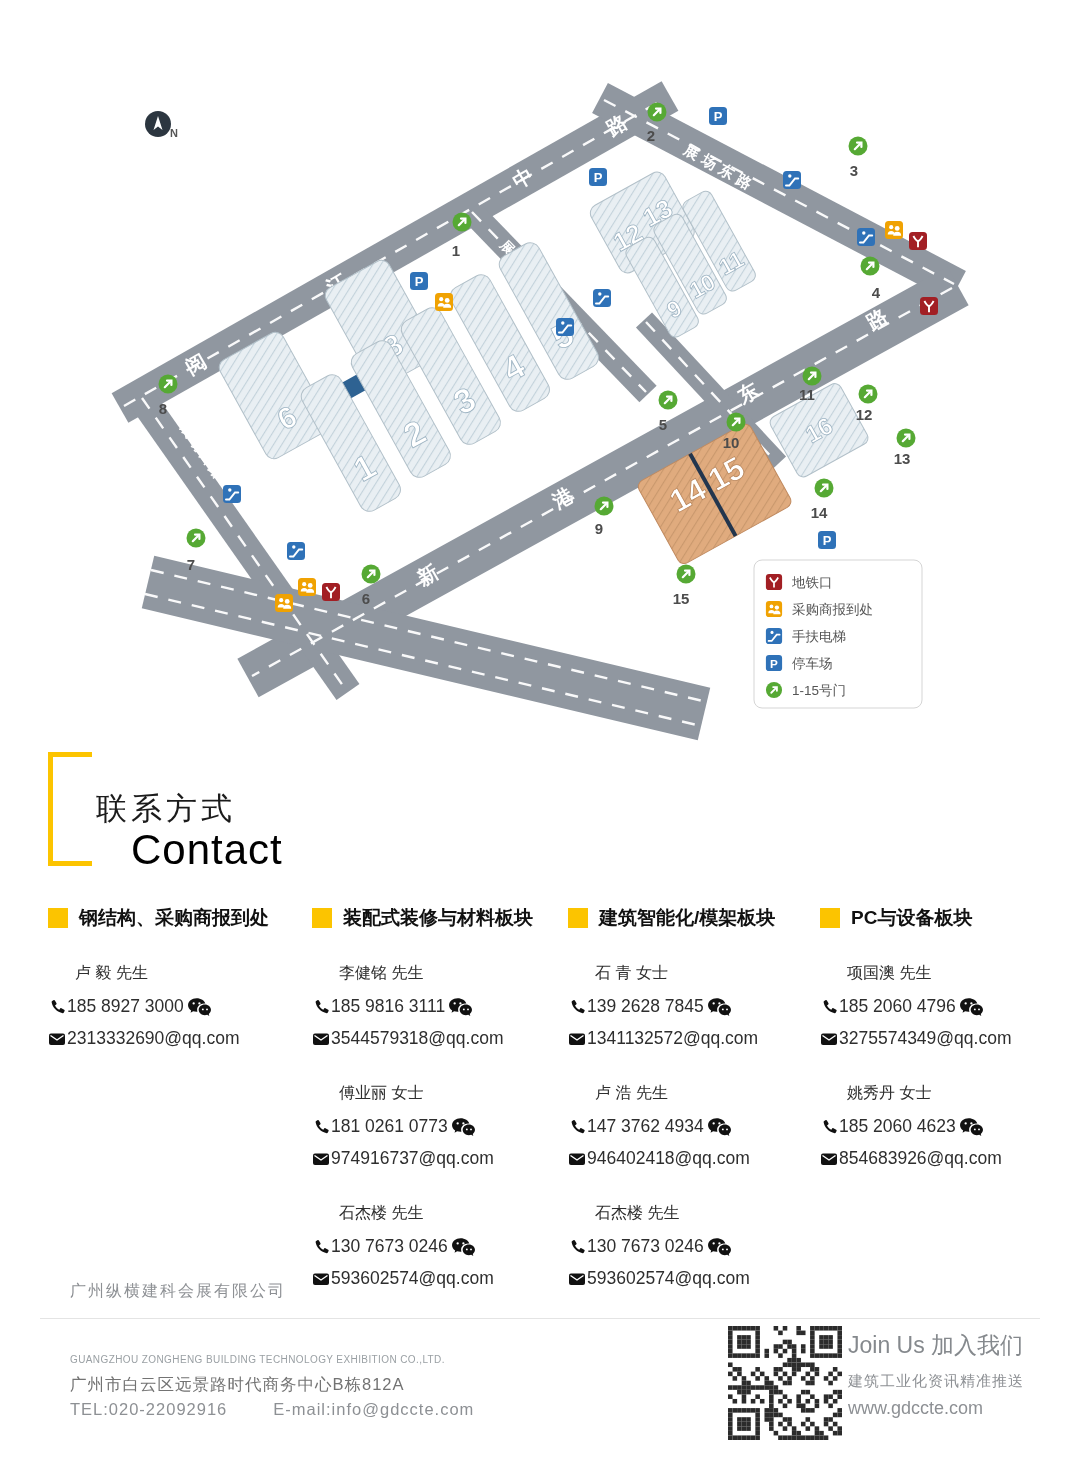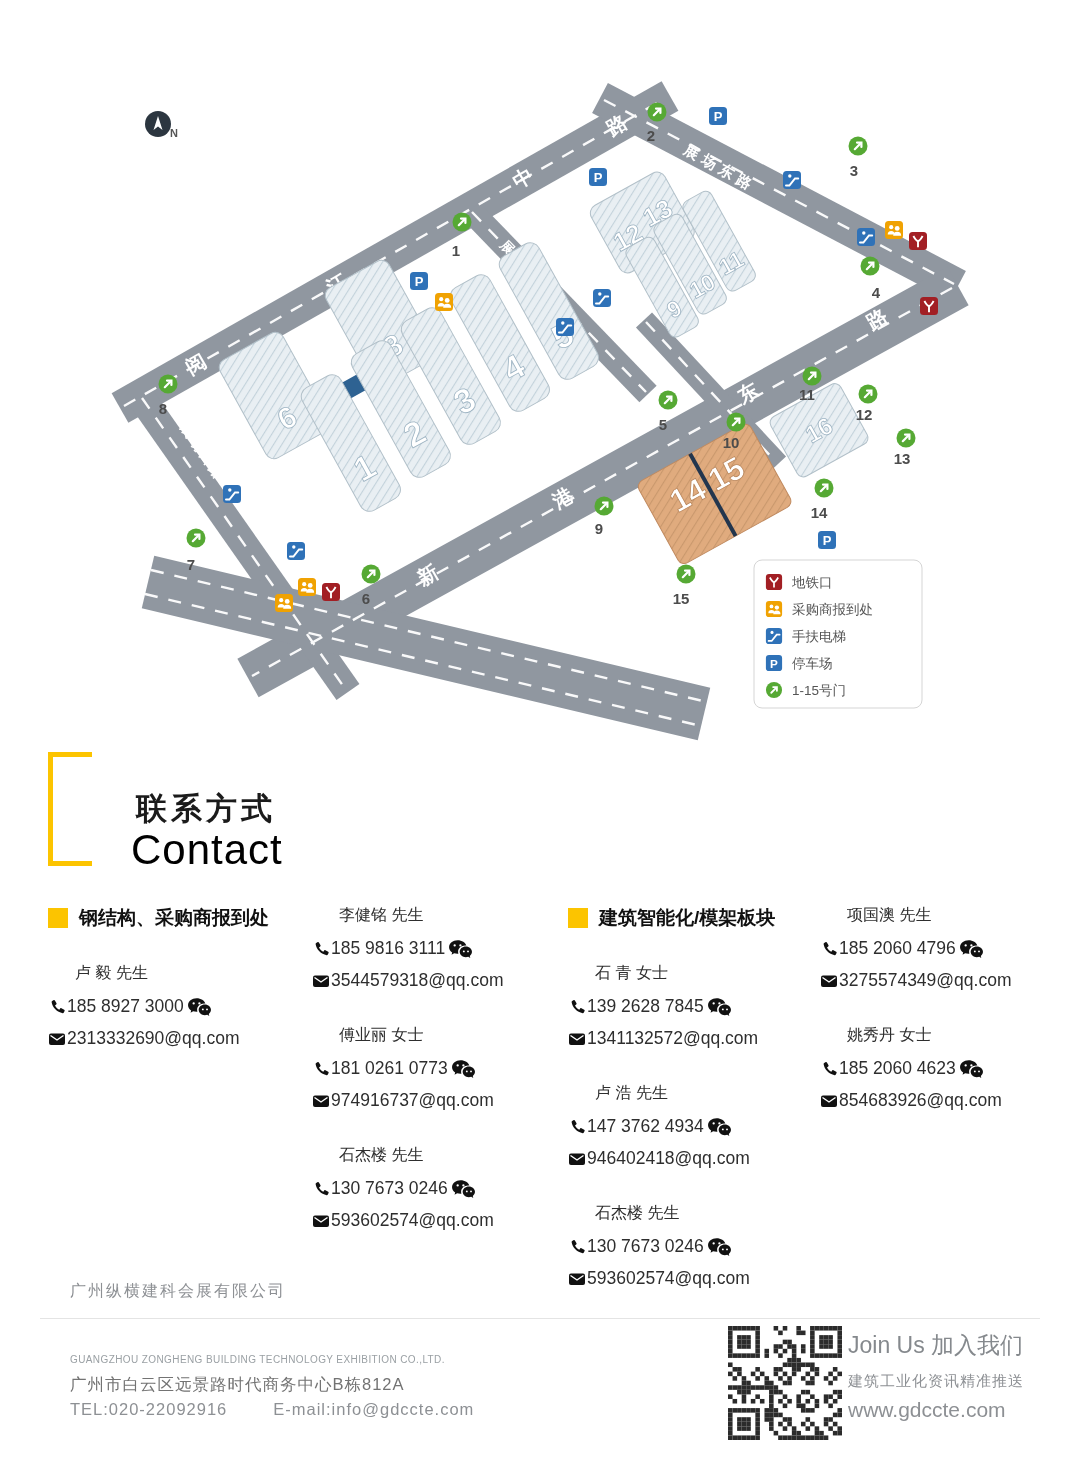--- a/index.html
+++ b/index.html
@@ -10,42 +10,42 @@
   .roadchar{fill:#fff;font-size:20px;font-weight:bold;text-anchor:middle;}
   .roadlabel{fill:#fff;font-weight:bold;text-anchor:middle;}
   .hall{fill:url(#hs);stroke:#b2c0c9;stroke-width:1;}
   .hallt{fill:url(#ts);stroke:#c08a5f;stroke-width:1;}
   .hnum{fill:#fff;stroke:#9db3c2;stroke-width:.8;font-weight:bold;text-anchor:middle;}
   .hnumt{fill:#fff;stroke:#b9855a;stroke-width:.8;font-weight:bold;text-anchor:middle;}
   .glabel{fill:#4c4c4c;font-size:15px;font-weight:bold;text-anchor:middle;}
   .legend-label{fill:#555;font-size:13.5px;}
   
   .contact-bracket{position:absolute;left:48px;top:752px;width:44px;height:114px;border:5px solid #fcc400;border-right:none;}
-  .title-cn{position:absolute;left:96px;top:788px;font-size:31px;font-weight:bold;color:#1b1b1b;letter-spacing:4px;margin-left:40px;}
+  .title-cn{position:absolute;left:96px;top:788px;font-size:31px;font-weight:normal;color:#1b1b1b;letter-spacing:4px;}
   .title-en{position:absolute;left:93px;top:826px;font-size:42px;color:#000000;letter-spacing:1px;margin-left:38px;}
   
   .col{position:absolute;top:905px;width:262px;}
   .sec-head{display:flex;align-items:center;gap:11px;margin-bottom:32px;}
   .bullet{width:20px;height:20px;background:#fcc400;flex:none;}
   .sec-title{font-size:19px;font-weight:bold;color:#111;white-space:nowrap;}
   .person{margin-bottom:34px;}
   .pname{font-size:16px;color:#2e2e2e;margin:0 0 12px 27px;}
   .crow{display:flex;align-items:center;gap:1px;margin-bottom:11px;font-size:17.5px;color:#2e2e2e;white-space:nowrap;}
   .ic{width:18px;height:18px;flex:none;}
   .wx{width:25px;height:19px;margin-left:2px;flex:none;}
   
   .footer-rule{position:absolute;left:40px;top:1318px;width:1000px;height:1px;background:#e4e4e4;}
   .f-company{position:absolute;left:70px;top:1281px;font-size:16px;color:#8d9094;letter-spacing:2px;}
   .f-company-en{position:absolute;left:70px;top:1354px;font-size:10px;color:#9aa0a4;letter-spacing:.4px;}
   .f-address{position:absolute;left:70px;top:1374px;font-size:16.5px;color:#737373;letter-spacing:1px;text-align:right;}
   .f-telmail{position:absolute;left:70px;top:1400px;font-size:16.5px;color:#8d9094;display:flex;gap:46px;letter-spacing:1px;}
   .qr{position:absolute;left:728px;top:1326px;width:114px;height:114px;}
   .join-title{position:absolute;left:848px;top:1330px;font-size:23px;color:#85898d;}
   .join-sub{position:absolute;left:848px;top:1372px;font-size:15px;color:#8d9094;letter-spacing:1px;}
-  .join-web{position:absolute;left:848px;top:1398px;font-size:21px;color:#8d9094;}
+  .join-web{position:absolute;left:848px;top:1398px;font-size:18px;color:#8d9094;}
 </style>
 </head>
 <body>
 
 <svg class="map" viewBox="0 0 1080 760">
   <defs>
     <pattern id="hs" width="7" height="7" patternUnits="userSpaceOnUse" patternTransform="rotate(61)">
       <rect width="7" height="7" fill="#e9eff3"></rect>
       <line x1="0" y1="0" x2="0" y2="7" stroke="#c3d2db" stroke-width="2.2"></line>
     </pattern>
@@ -319,20 +319,24 @@
       <svg class="ic" viewBox="0 0 18 18">
           <rect x="1" y="3.5" width="16" height="11.5" rx="2" fill="#111"></rect>
           <path d="M2.5 5.5 L9 10 L15.5 5.5" stroke="#fff" stroke-width="1.4" fill="none"></path>
         </svg>
       <span>2313332690@qq.com</span>
     </div>
   </div>
 </div>
 
 <div class="col" style="left:312px">
+  <div class="sec-head">
+    <span class="bullet"></span>
+    <span class="sec-title">装配式装修与材料板块</span>
+  </div>
   <div class="person">
     <div class="pname">李健铭 先生</div>
     <div class="crow">
       <svg class="ic" viewBox="0 0 18 18">
           <path fill="#111" d="M5.8 2.1c.4-.2.9 0 1.1.4l1.6 2.8c.2.4.1.9-.3 1.2l-1.2.9c.9 1.9 2.4 3.4 4.3 4.3l.9-1.2c.3-.4.8-.5 1.2-.3l2.8 1.6c.4.2.6.7.4 1.1l-.8 1.7c-.2.4-.6.7-1.1.6-5.6-.8-10.3-5.5-11.1-11.1-.1-.5.2-.9.6-1.1z"></path>
         </svg>
       <span>185 9816 3111</span>
       <svg class="wx" viewBox="0 0 24 18">
           <path fill="#111" d="M9.2 1C4.6 1 1 4 1 7.7c0 2.1 1.2 3.9 3 5.1L3.4 15l2.5-1.4c.9.3 2 .4 3.3.4h.8c-.2-.6-.3-1.2-.3-1.8 0-3.3 3-6 6.7-6 .4 0 .8 0 1.2.1C16.8 3.2 13.4 1 9.2 1z"></path>
           <circle fill="#fff" cx="6.4" cy="6" r="1.1"></circle>
@@ -473,20 +477,24 @@
       <svg class="ic" viewBox="0 0 18 18">
           <rect x="1" y="3.5" width="16" height="11.5" rx="2" fill="#111"></rect>
           <path d="M2.5 5.5 L9 10 L15.5 5.5" stroke="#fff" stroke-width="1.4" fill="none"></path>
         </svg>
       <span>593602574@qq.com</span>
     </div>
   </div>
 </div>
 
 <div class="col" style="left:820px;width:250px">
+  <div class="sec-head">
+    <span class="bullet"></span>
+    <span class="sec-title">PC与设备板块</span>
+  </div>
   <div class="person">
     <div class="pname">项国澳 先生</div>
     <div class="crow">
       <svg class="ic" viewBox="0 0 18 18">
           <path fill="#111" d="M5.8 2.1c.4-.2.9 0 1.1.4l1.6 2.8c.2.4.1.9-.3 1.2l-1.2.9c.9 1.9 2.4 3.4 4.3 4.3l.9-1.2c.3-.4.8-.5 1.2-.3l2.8 1.6c.4.2.6.7.4 1.1l-.8 1.7c-.2.4-.6.7-1.1.6-5.6-.8-10.3-5.5-11.1-11.1-.1-.5.2-.9.6-1.1z"></path>
         </svg>
       <span>185 2060 4796</span>
       <svg class="wx" viewBox="0 0 24 18">
           <path fill="#111" d="M9.2 1C4.6 1 1 4 1 7.7c0 2.1 1.2 3.9 3 5.1L3.4 15l2.5-1.4c.9.3 2 .4 3.3.4h.8c-.2-.6-.3-1.2-.3-1.8 0-3.3 3-6 6.7-6 .4 0 .8 0 1.2.1C16.8 3.2 13.4 1 9.2 1z"></path>
           <circle fill="#fff" cx="6.4" cy="6" r="1.1"></circle>

